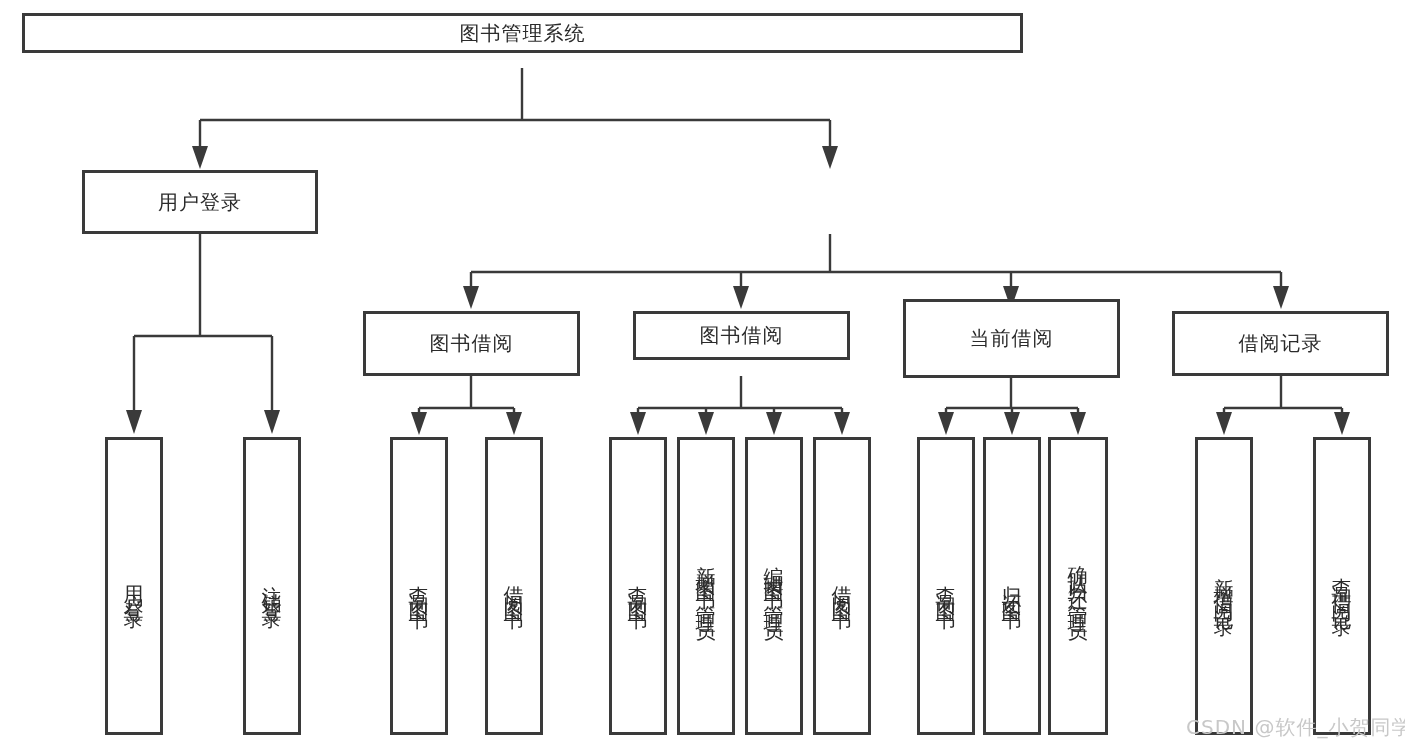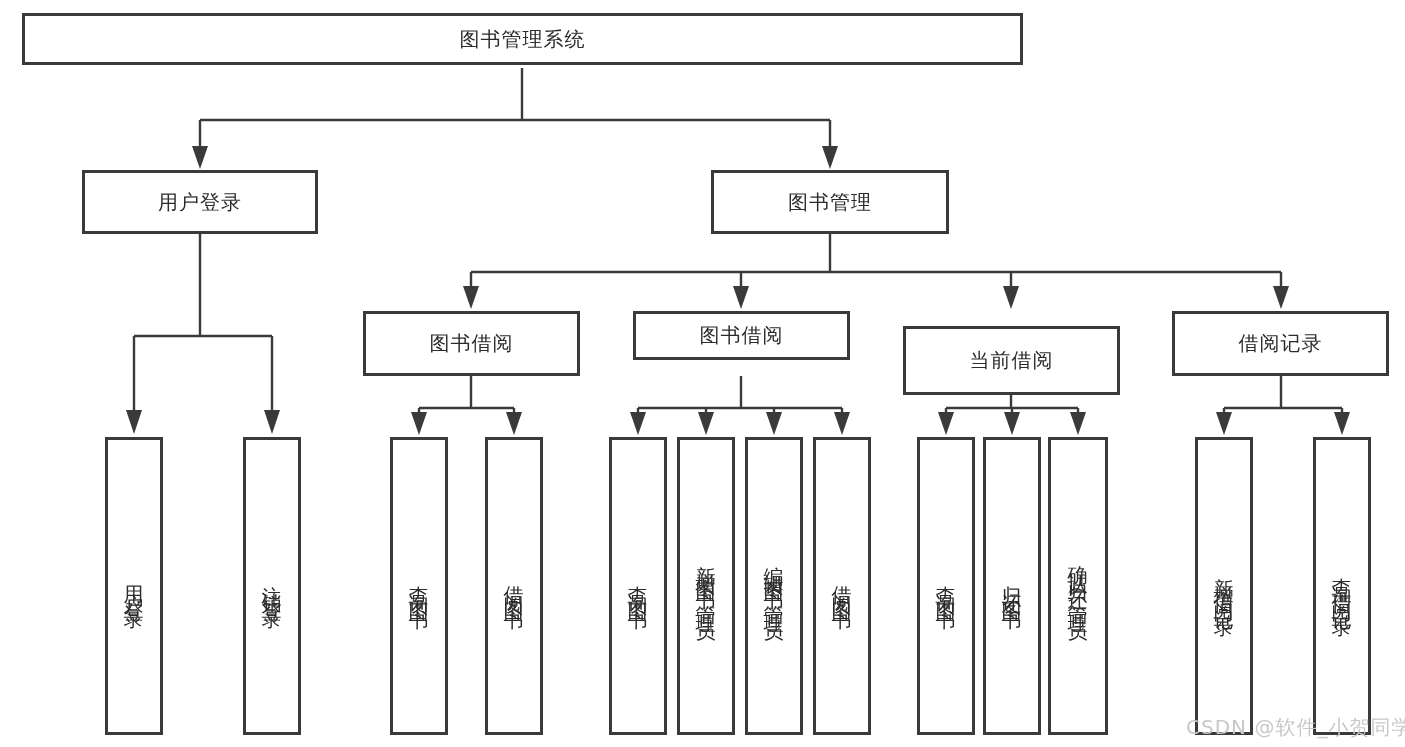--- a/index.html
+++ b/index.html
@@ -58,26 +58,26 @@
     width: 58px;
     height: 298px;
   }
   .leaf span {
     writing-mode: vertical-rl;
     text-orientation: mixed;
     letter-spacing: 8px;
     line-height: 1;
   }
   
-  .n-root        { left: 22px;   top: 13px;  width: 1001px; height: 52px; }
+  .n-root        { left: 22px;   top: 13px;  width: 1001px; height: 40px; }
   .n-user-login  { left: 82px;   top: 170px; width: 236px;  height: 64px; }
   .n-book-mgmt   { left: 711px;  top: 170px; width: 238px;  height: 64px; }
   .n-new-rec     { left: 363px;  top: 311px; width: 217px;  height: 65px; }
   .n-borrow      { left: 633px;  top: 311px; width: 217px;  height: 49px; }
-  .n-current     { left: 903px;  top: 326px; width: 217px;  height: 69px; }
+  .n-current     { left: 903px;  top: 299px; width: 217px;  height: 79px; }
   .n-records     { left: 1172px; top: 311px; width: 217px;  height: 65px; }
 
   .lf-b0l0 { left: 105px; }
   .lf-b0l1 { left: 243px; }
   .lf-g0l0 { left: 390px; }
   .lf-g0l1 { left: 485px; }
   .lf-g1l0 { left: 609px; }
   .lf-g1l1 { left: 677px; }
   .lf-g1l2 { left: 745px; }
   .lf-g1l3 { left: 813px; }
@@ -149,21 +149,20 @@
     <g>
       <path d="M1281,376 V408 M1224,408 H1342 M1224,408 V414 M1342,408 V414"></path>
       <polygon points="1216,412 1232,412 1224,435"></polygon>
       <polygon points="1334,412 1350,412 1342,435"></polygon>
     </g>
   </svg>
 
   <div class="node n-root">图书管理系统</div>
 
   <div class="node n-user-login">用户登录</div>
-  <div class="node n-book-mgmt">图书管理</div>
 
   <div class="node n-new-rec">图书借阅</div>
   <div class="node n-borrow">图书借阅</div>
   <div class="node n-current">当前借阅</div>
   <div class="node n-records">借阅记录</div>
 
   <div class="leaf lf-b0l0">
     <span>用户登录</span>
   </div>
   <div class="leaf lf-b0l1">

